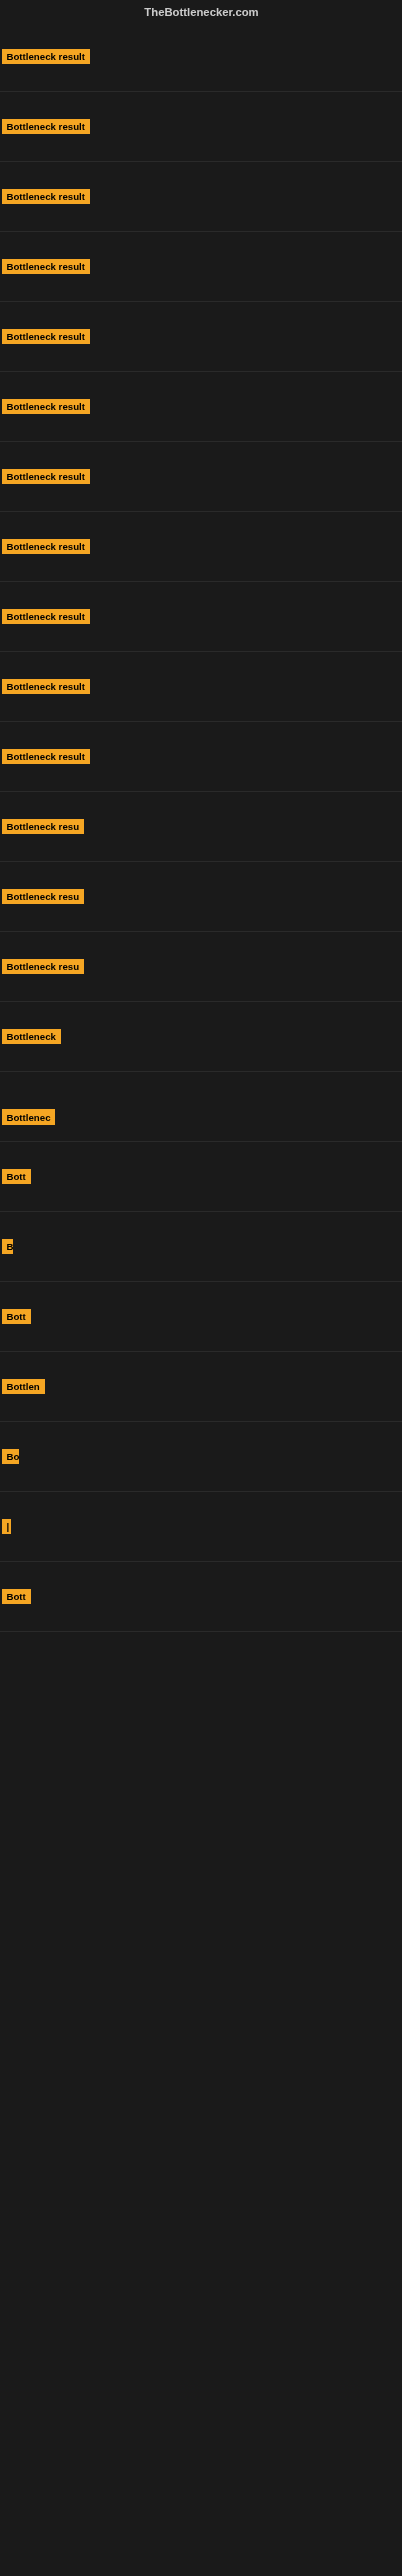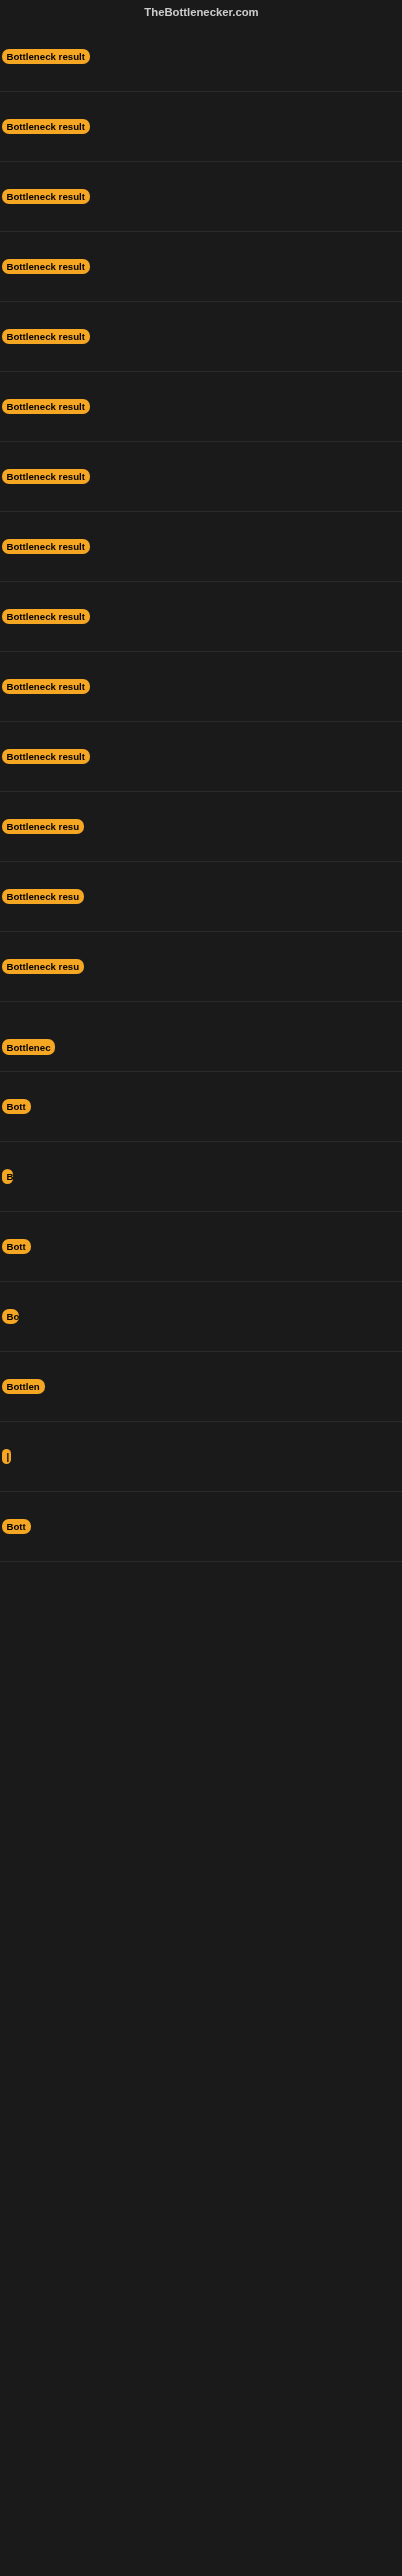--- a/index.html
+++ b/index.html
@@ -21,21 +21,21 @@
       padding: 6.4px 0 3.2px 0;
       font-weight: bold;
     }
     .bottleneck-badge {
       display: inline-block;
       background-color: #f5a623;
       color: #000000;
       font-size: 9.7px;
       font-weight: bold;
       padding: 2.4px 4.8px;
-      border-radius: 7px;
+      border-radius: 0;
       white-space: nowrap;
       overflow: hidden;
     }
     .row {
       position: relative;
       height: 70px;
       display: flex;
       align-items: center;
       padding-left: 1.6px;
     }
@@ -106,41 +106,45 @@
     </div>
     <div class="row">
       <div class="bottleneck-badge" style="max-width: 85px;">Bottleneck resu</div>
       <div class="row-line"></div>
     </div>
     <div class="row">
       <div class="bottleneck-badge" style="max-width: 85px;">Bottleneck resu</div>
       <div class="row-line"></div>
     </div>
     <div class="row">
+      <div class="bottleneck-badge" style="max-width: 63px;">Bottleneck</div>
+      <div class="row-line"></div>
+    </div>
+    <div class="row">
       <div class="bottleneck-badge" style="max-width: 55px; margin-top: 21px;">Bottlenec</div>
       <div class="row-line"></div>
     </div>
     <div class="row">
       <div class="bottleneck-badge" style="max-width: 31px;">Bott</div>
       <div class="row-line"></div>
     </div>
     <div class="row">
       <div class="bottleneck-badge" style="max-width: 11.3px;">B</div>
       <div class="row-line"></div>
     </div>
     <div class="row">
       <div class="bottleneck-badge" style="max-width: 31px;">Bott</div>
       <div class="row-line"></div>
     </div>
     <div class="row">
-      <div class="bottleneck-badge" style="max-width: 17.7px;">Bo</div>
+      <div class="bottleneck-badge" style="max-width: 45px;">Bottlen</div>
       <div class="row-line"></div>
     </div>
     <div class="row">
-      <div class="bottleneck-badge" style="max-width: 45px;">Bottlen</div>
+      <div class="bottleneck-badge" style="max-width: 17.7px;">Bo</div>
       <div class="row-line"></div>
     </div>
     <div class="row">
       <div class="bottleneck-badge" style="max-width: 4.8px;">|</div>
       <div class="row-line"></div>
     </div>
     <div class="row">
       <div class="bottleneck-badge" style="max-width: 31px;">Bott</div>
       <div class="row-line"></div>
     </div>

